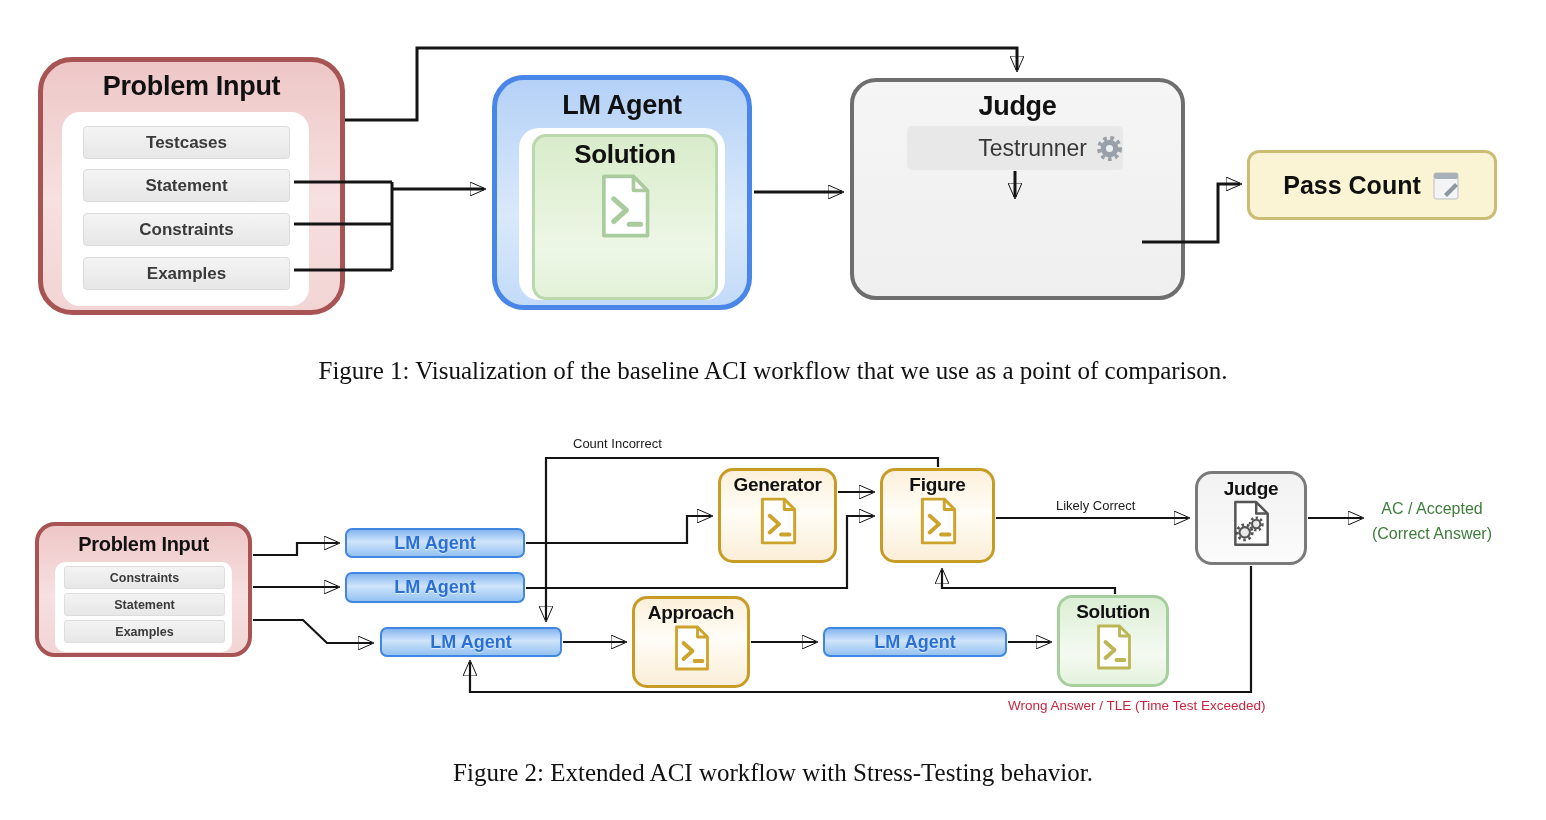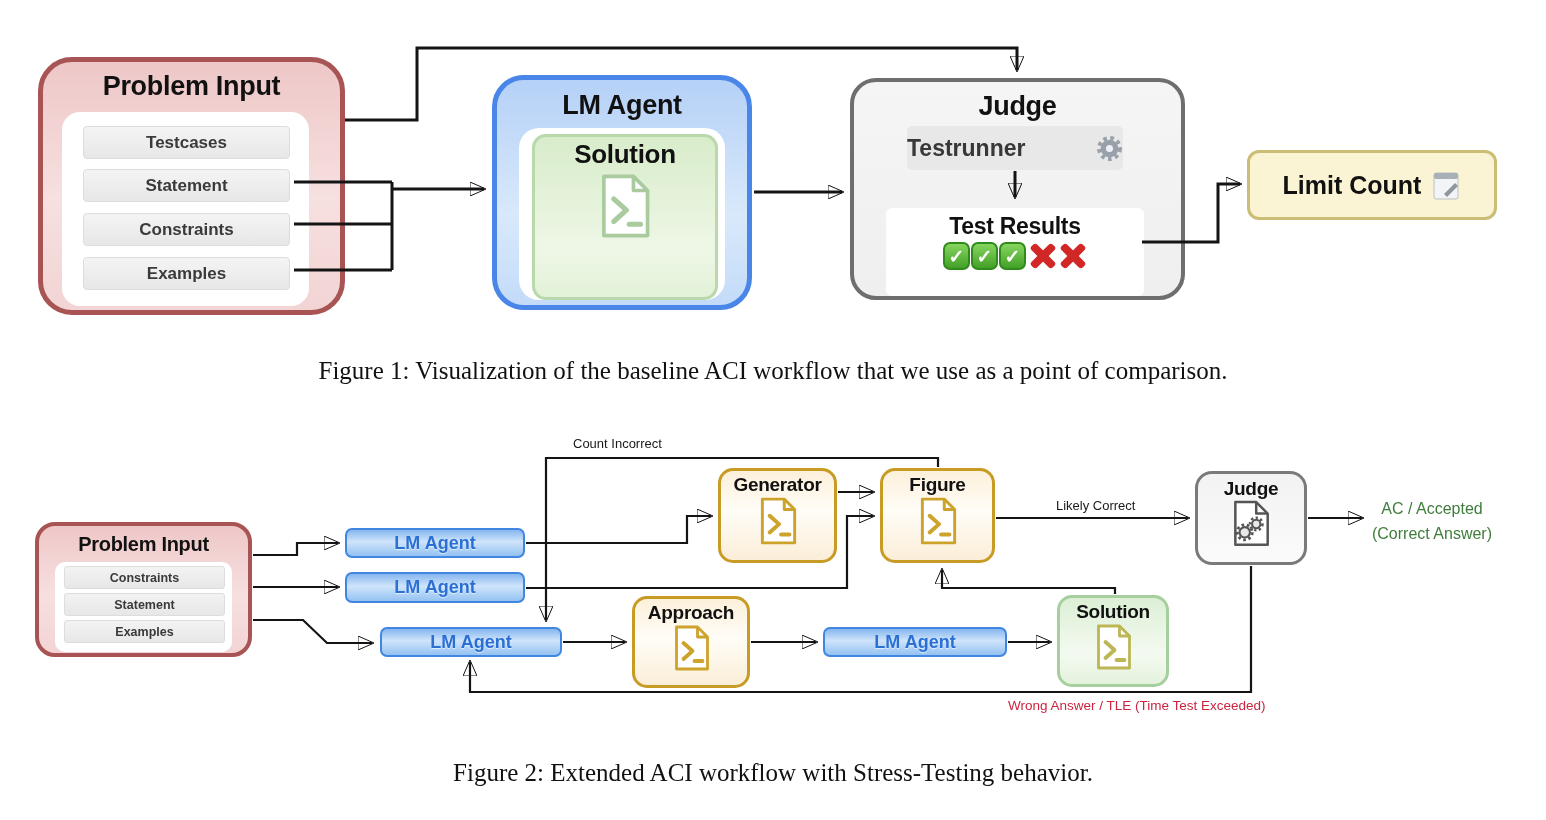--- a/index.html
+++ b/index.html
@@ -20,21 +20,21 @@
         background:linear-gradient(180deg,#b5d1f7 0%,#d9e9fb 60%,#c3dbf9 100%);}
   .lma1 .ttl{margin-top:10px;font-size:27px;}
   .lma1-inner{position:absolute;left:22px;top:48px;width:206px;height:172px;background:#fff;border-radius:20px;}
   .sol1{position:absolute;left:13px;top:6px;width:180px;height:160px;border:3px solid #b9d8ab;border-radius:14px;
         background:linear-gradient(180deg,#d8ecca 0%,#eef7e6 70%,#e2f1d8 100%);text-align:center;}
   .sol1 .ttl{margin-top:2px;font-size:26px;}
   .judge1{left:850px;top:78px;width:335px;height:222px;border:4px solid #6e6e6e;border-radius:26px;
           background:linear-gradient(180deg,#f5f5f5,#efefef);}
   .judge1 .ttl{margin-top:9px;font-size:27px;}
   .testrunner{position:absolute;left:53px;top:44px;width:216px;height:44px;background:#e8e8e8;border-radius:5px;
-              display:flex;align-items:center;justify-content:space-between;gap:9px;font-weight:bold;font-size:23px;color:#383838;}
+              display:flex;align-items:center;justify-content:flex-end;gap:9px;font-weight:normal;font-size:23px;color:#383838;}
   .results{position:absolute;left:32px;top:126px;width:258px;height:88px;background:#ffffff;border-radius:6px;text-align:center;}
   .results .ttl{margin-top:5px;font-size:23px;}
   .res-row{display:flex;align-items:center;justify-content:center;margin-top:1px;}
   .chk{display:inline-flex;width:27px;height:28px;margin-right:1px;border-radius:7px;border:2px solid #2f8c1a;
        background:linear-gradient(180deg,#86d55e 0%,#43a028 100%);align-items:center;justify-content:center;box-sizing:border-box;}
   .chk::after{content:"✓";color:#fff;font-weight:bold;font-size:19px;line-height:1;}
   .crs{position:relative;display:inline-block;width:29px;height:30px;margin-left:1px;}
   .crs::before,.crs::after{content:"";position:absolute;left:50%;top:0;width:8px;height:100%;background:#d22727;
        border-radius:3px;}
   .crs::before{transform:translateX(-50%) rotate(45deg);}
@@ -108,34 +108,24 @@
   <div class="box judge1">
     <div class="ttl">Judge</div>
     <div class="testrunner">
       <span>Testrunner</span>
       <svg width="27" height="27" viewBox="0 0 26 26">
         <circle cx="13" cy="13" r="8.5" fill="#98a1a9"></circle>
         <circle cx="13" cy="13" r="10" fill="none" stroke="#98a1a9" stroke-width="4" stroke-dasharray="3.4 3.4"></circle>
         <circle cx="13" cy="13" r="3.4" fill="#eef1f3"></circle>
       </svg>
     </div>
-    <div class="results">
-      <div class="ttl">Test Results</div>
-      <div class="res-row">
-          <span class="chk"></span>
-          <span class="chk"></span>
-          <span class="chk"></span>
-          <span class="crs"></span>
-          <span class="crs"></span>
-        </div>
-    </div>
   </div>
 
   <div class="box pass1">
-    <span>Limit Count</span>
+    <span>Pass Count</span>
     <svg width="30" height="32" viewBox="0 0 30 32">
       <rect x="3" y="4" width="24" height="26" rx="2" fill="#f2f4f6" stroke="#b9bfc6"></rect>
       <rect x="3" y="4" width="24" height="6" rx="2" fill="#a8b0b8"></rect>
       <path d="M13 25 L24 14 L27 17 L16 28 Z" fill="#8f979e"></path>
     </svg>
   </div>
 
   <div class="caption" style="top:357px">Figure 1: Visualization of the baseline ACI workflow that we use as a point of comparison.</div>
 
   <div class="box pi2">

